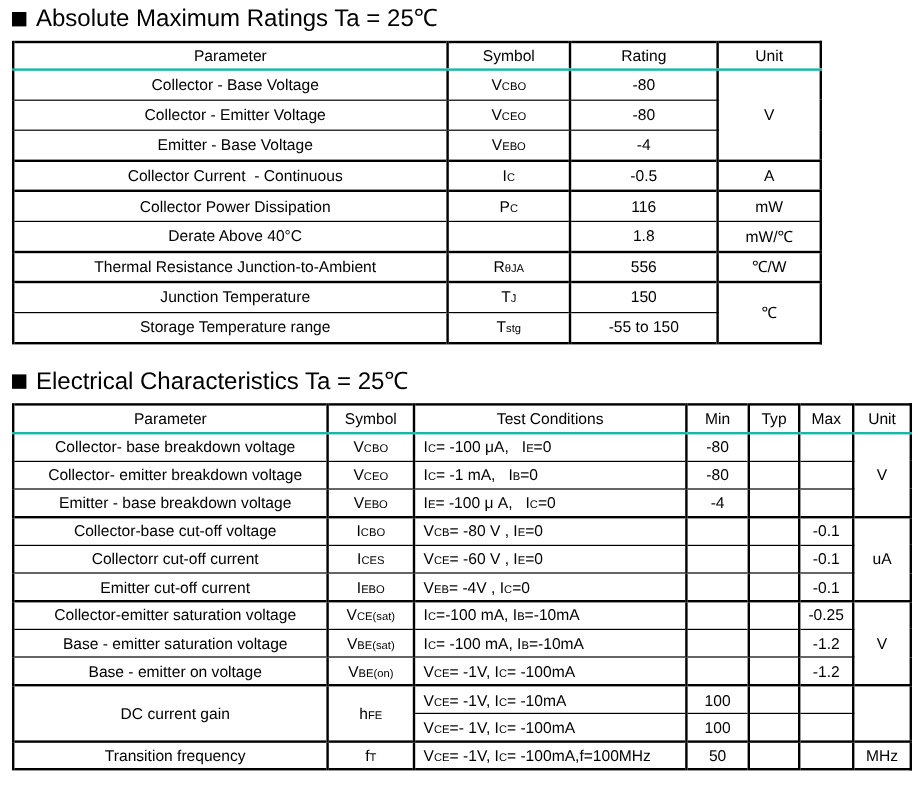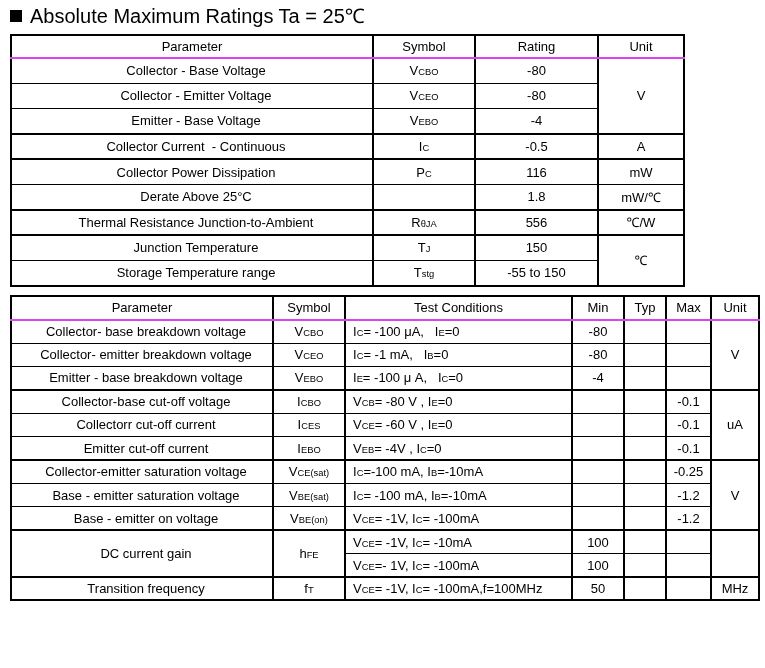--- a/index.html
+++ b/index.html
@@ -40,21 +40,21 @@
   td, th {
     border-left: 2px solid #000;
     border-top: 1px solid #000;
     font-size: 13px;
     font-weight: normal;
     padding: 0;
     overflow: hidden;
     white-space: pre;
     vertical-align: middle;
   }
-  thead th { border-bottom: 2px solid #d946ef; }
+  thead th { border-bottom: 2px solid #14b8a6; }
   tr.g > td { border-top-width: 2px; }
 
   .t1 tr { height: 25.3px; }
   .t1 thead tr { height: 23px; }
   .t2 tr { height: 23.4px; }
   .t2 thead tr { height: 24px; }
 
   .l { text-align: center; padding-left: 8px; }
   .c { text-align: center; }
   .tc { text-align: left; padding-left: 7px; margin-left: 40px; }
@@ -111,21 +111,21 @@
         <td class="c"><span>-0.5</span></td>
         <td class="c"><span>A</span></td>
       </tr>
       <tr class="g">
         <td class="l"><span>Collector Power Dissipation</span></td>
         <td class="c"><span>P</span><span class="sb">C</span></td>
         <td class="c"><span>116</span></td>
         <td class="c"><span>mW</span></td>
       </tr>
       <tr>
-        <td class="l"><span>Derate Above 25°C</span></td>
+        <td class="l"><span>Derate Above 40°C</span></td>
         <td class="c"></td>
         <td class="c"><span>1.8</span></td>
         <td class="c"><span>mW/℃</span></td>
       </tr>
       <tr class="g">
         <td class="l"><span>Thermal Resistance Junction-to-Ambient</span></td>
         <td class="c"><span>R</span><span class="sb">θJA</span></td>
         <td class="c"><span>556</span></td>
         <td class="c"><span>℃/W</span></td>
       </tr>
@@ -136,20 +136,24 @@
         <td class="c" rowspan="2"><span>℃</span></td>
       </tr>
       <tr>
         <td class="l"><span>Storage Temperature range</span></td>
         <td class="c"><span>T</span><span class="sb">stg</span></td>
         <td class="c"><span>-55 to 150</span></td>
       </tr>
     </tbody>
   </table>
 
+  <div class="sec-title gap2">
+    <span class="sq"></span>
+    <span><span>Electrical Characteristics Ta = 25℃</span></span>
+  </div>
 
   <table class="t2">
     <colgroup>
       <col style="width:262px">
         <col style="width:72px">
         <col style="width:227px">
         <col style="width:52px">
         <col style="width:42px">
         <col style="width:45px">
         <col style="width:48px">

